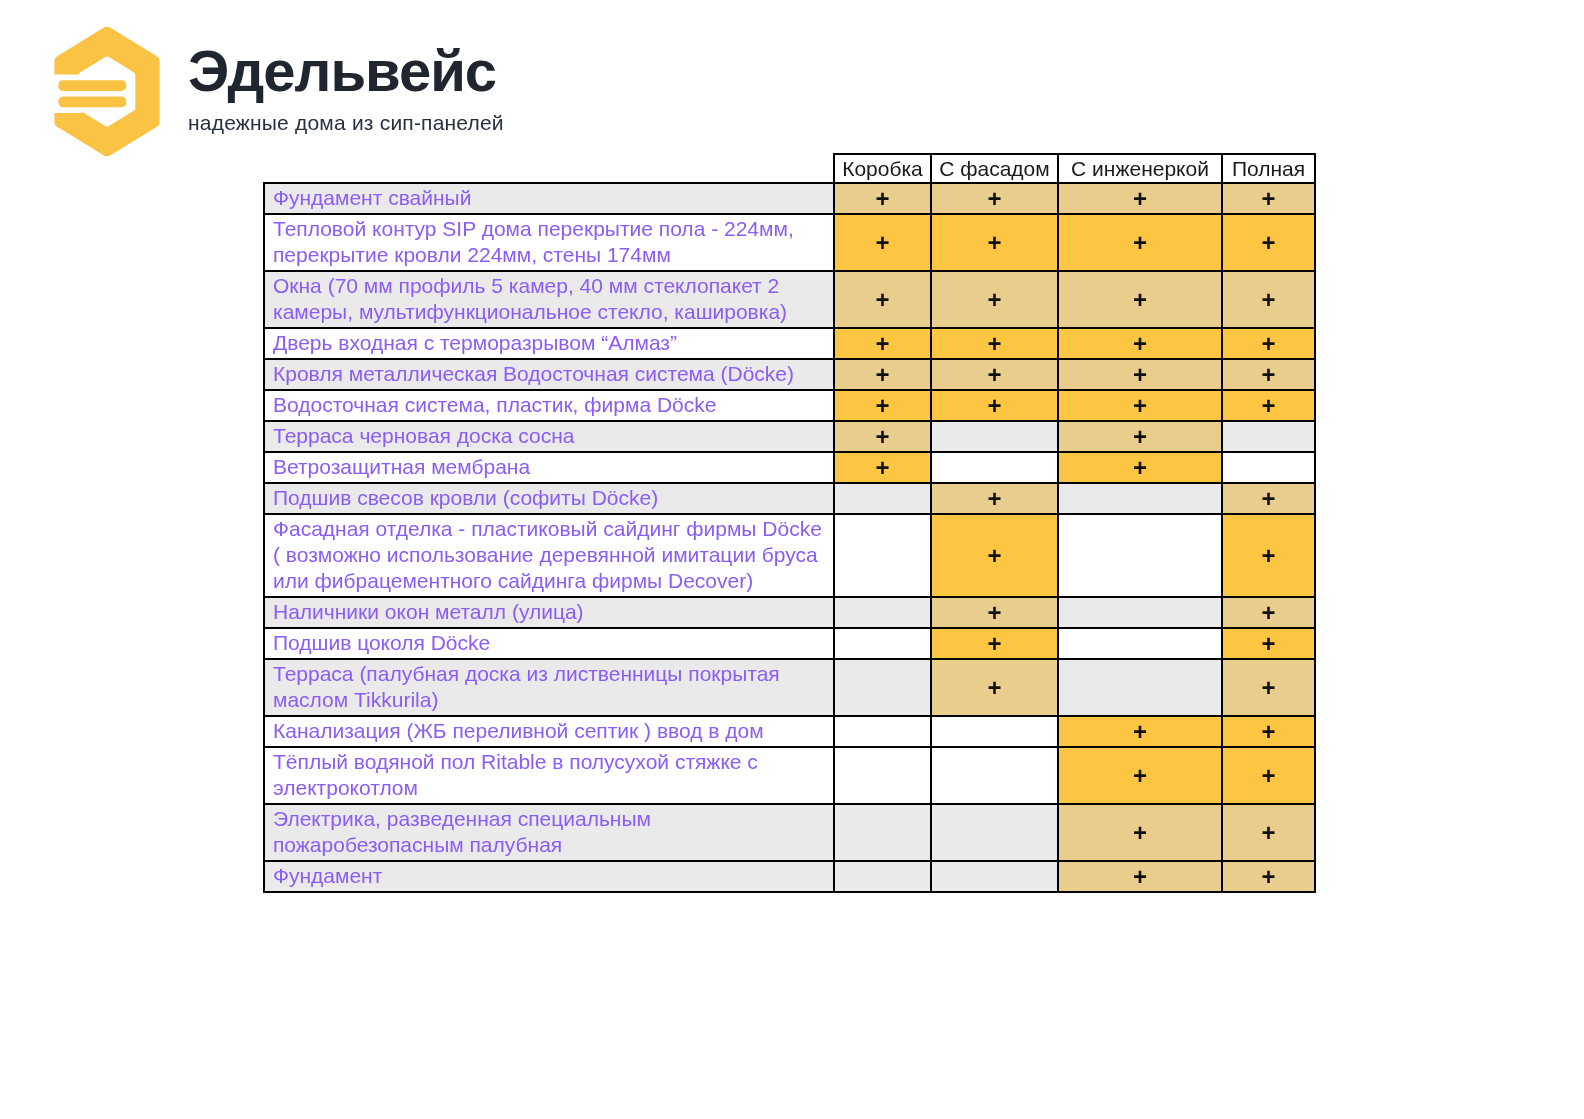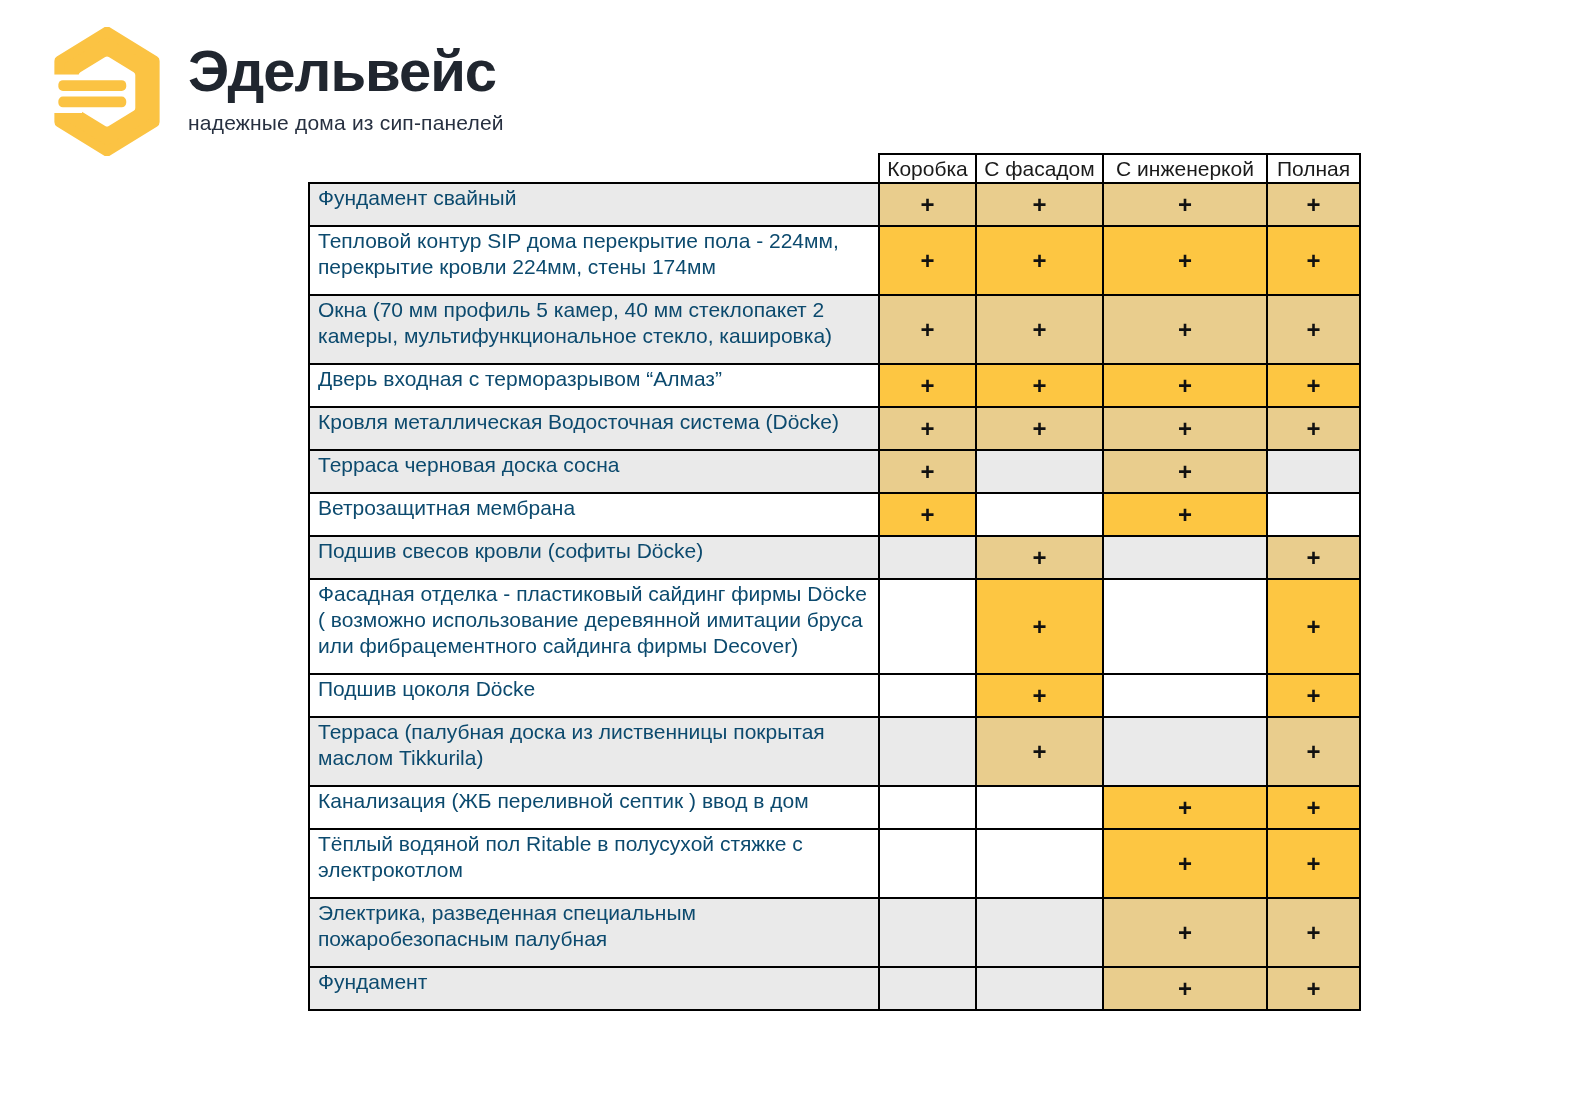--- a/index.html
+++ b/index.html
@@ -10,25 +10,25 @@
   .brand{position:absolute;left:48px;top:27px;display:flex;align-items:flex-start;gap:22px;}
   .logo{width:118px;height:129px;flex:0 0 auto;}
   .logo .yl{fill:var(--logo-yellow);stroke:var(--logo-yellow);}
   .logo .wh{fill:#ffffff;stroke:#ffffff;}
   .logo .ylb{fill:var(--logo-yellow);}
   .logo .whb{fill:#ffffff;}
   .brand-title{font-size:58px;font-weight:700;letter-spacing:-1px;color:#20262f;line-height:1;margin-top:15px;}
   .brand-subtitle{font-size:21px;font-weight:400;color:#273040;margin-top:11px;letter-spacing:0.2px;}
 
   
-  .pkg{position:absolute;left:263px;top:153px;width:1051px;border-collapse:collapse;table-layout:fixed;margin-left:45px;}
+  .pkg{position:absolute;left:263px;top:153px;width:1051px;border-collapse:collapse;table-layout:fixed;}
   .pkg th{background:#ffffff;border:2px solid #000;font-size:21px;font-weight:400;height:27px;padding:0 2px;text-align:center;white-space:nowrap;color:#1a1a1a;}
   .pkg th.spacer{border:none;background:transparent;}
   .pkg td{border:2px solid #000;}
-  .pkg td.label{font-size:21px;line-height:26px;padding:1px 6px 14px 8px;vertical-align:middle;color:#0c4a6e;}
+  .pkg td.label{font-size:21px;line-height:26px;padding:1px 6px 2px 8px;vertical-align:middle;color:#8b5cf6;}
   .pkg td.cell{text-align:center;vertical-align:middle;font-size:24px;font-weight:700;line-height:1;padding:0;color:#111;}
   tr.shade td.label{background:var(--row-gray);}
   tr.plain td.label{background:#ffffff;}
   tr.shade td.plus{background:var(--cell-tan);}
   tr.plain td.plus{background:var(--cell-yellow);}
   tr.shade td.empty{background:var(--row-gray);}
   tr.plain td.empty{background:#ffffff;}
 </style>
 </head>
 <body>
@@ -95,20 +95,27 @@
           <td class="cell plus">+</td>
           <td class="cell plus">+</td>
         </tr>
         <tr class="shade">
           <td class="label">Кровля металлическая Водосточная система (Döcke)</td>
           <td class="cell plus">+</td>
           <td class="cell plus">+</td>
           <td class="cell plus">+</td>
           <td class="cell plus">+</td>
         </tr>
+        <tr class="plain">
+          <td class="label">Водосточная система, пластик, фирма Döcke</td>
+          <td class="cell plus">+</td>
+          <td class="cell plus">+</td>
+          <td class="cell plus">+</td>
+          <td class="cell plus">+</td>
+        </tr>
         <tr class="shade">
           <td class="label">Терраса черновая доска сосна</td>
           <td class="cell plus">+</td>
           <td class="cell empty"></td>
           <td class="cell plus">+</td>
           <td class="cell empty"></td>
         </tr>
         <tr class="plain">
           <td class="label">Ветрозащитная мембрана</td>
           <td class="cell plus">+</td>
@@ -118,20 +125,27 @@
         </tr>
         <tr class="shade">
           <td class="label">Подшив свесов кровли (софиты Döcke)</td>
           <td class="cell empty"></td>
           <td class="cell plus">+</td>
           <td class="cell empty"></td>
           <td class="cell plus">+</td>
         </tr>
         <tr class="plain">
           <td class="label">Фасадная отделка - пластиковый сайдинг фирмы Döcke ( возможно использование деревянной имитации бруса или фибрацементного сайдинга фирмы  Decover)</td>
+          <td class="cell empty"></td>
+          <td class="cell plus">+</td>
+          <td class="cell empty"></td>
+          <td class="cell plus">+</td>
+        </tr>
+        <tr class="shade">
+          <td class="label">Наличники окон металл (улица)</td>
           <td class="cell empty"></td>
           <td class="cell plus">+</td>
           <td class="cell empty"></td>
           <td class="cell plus">+</td>
         </tr>
         <tr class="plain">
           <td class="label">Подшив цоколя Döcke</td>
           <td class="cell empty"></td>
           <td class="cell plus">+</td>
           <td class="cell empty"></td>

